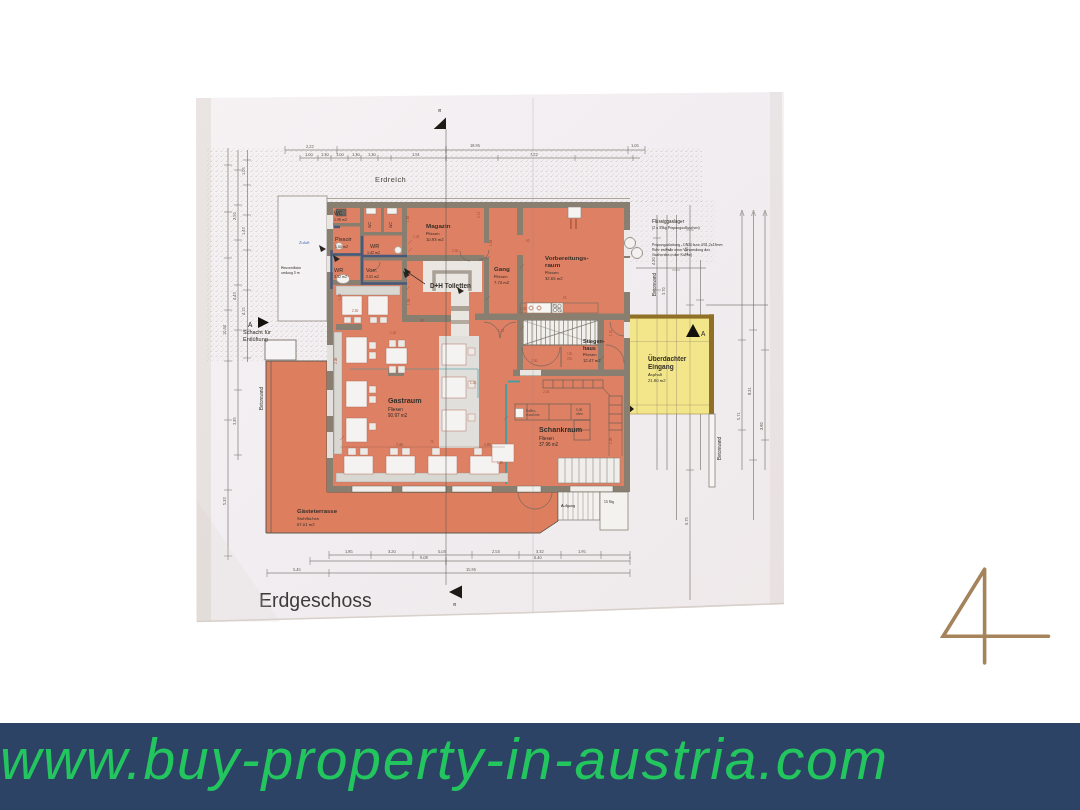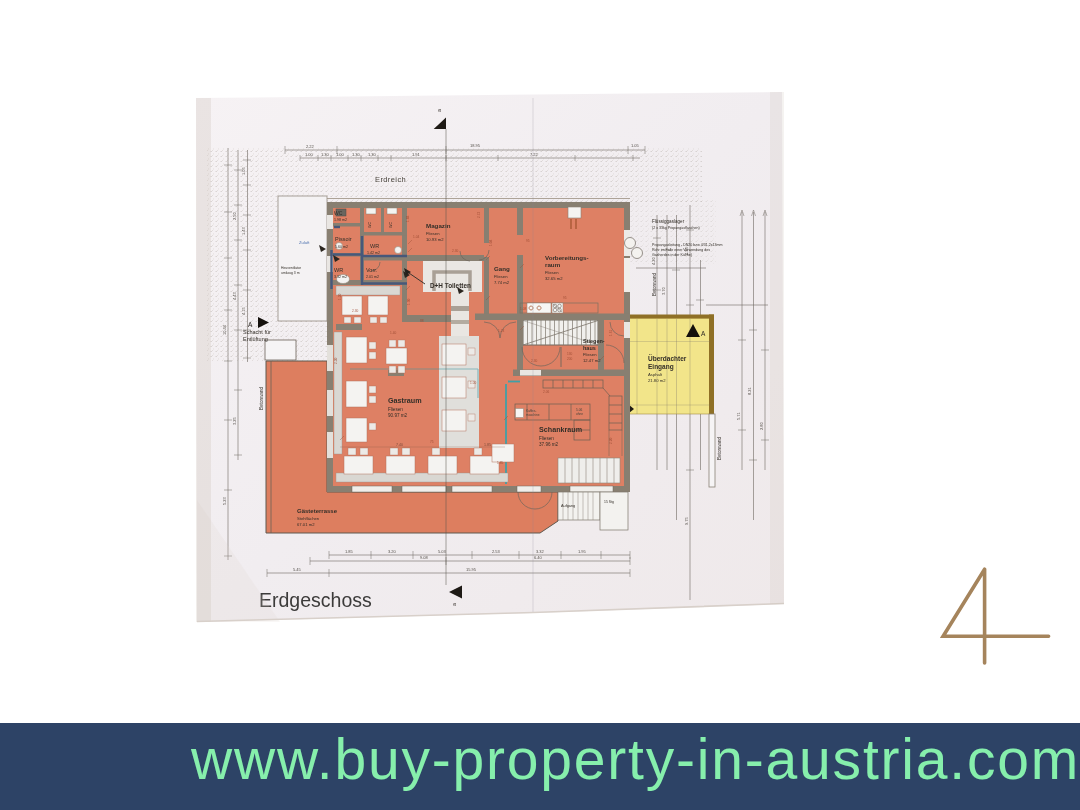--- a/index.html
+++ b/index.html
@@ -1,19 +1,19 @@
 <!DOCTYPE html>
 <html><head>
 <meta charset="utf-8">
 <style>
 html,body{margin:0;padding:0;}
 body{width:1080px;height:810px;background:#ffffff;font-family:"Liberation Sans",sans-serif;position:relative;overflow:hidden;}
 #stage{position:absolute;left:0;top:0;width:1080px;height:810px;}
 .banner{position:absolute;left:0;top:723px;width:1080px;height:87px;background:#2d4366;}
-.banner span{position:absolute;left:0;top:0;width:1080px;text-align:right;color:#86efac;font-size:57px;letter-spacing:1.8px;line-height:73px;}
+.banner span{position:absolute;left:0;top:0;width:1080px;text-align:left;color:#22c55e;font-size:57px;letter-spacing:1.8px;line-height:73px;font-style:italic;}
 </style>
 </head>
 <body>
 
 <svg id="stage" width="1080" height="810" viewBox="0 0 1080 810">
 <defs>
 <pattern id="stip" width="5" height="5" patternUnits="userSpaceOnUse">
 <circle cx="1.1" cy="1.5" r="0.5" fill="#b4ada6"></circle>
 <circle cx="3.6" cy="3.9" r="0.45" fill="#c2bbb3"></circle>
 <circle cx="2.6" cy="0.4" r="0.4" fill="#bdb5ad"></circle>

